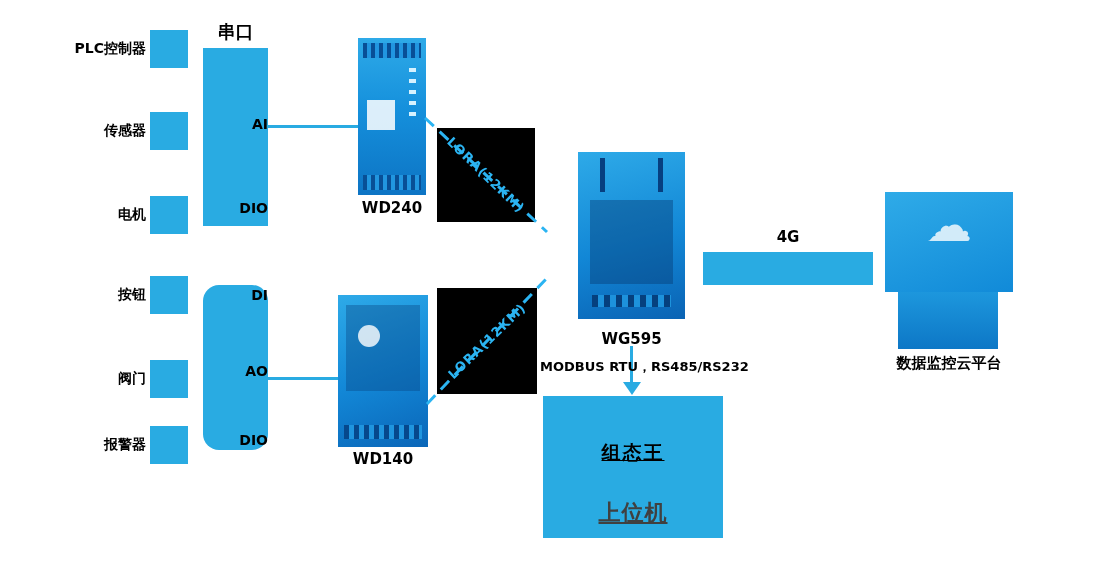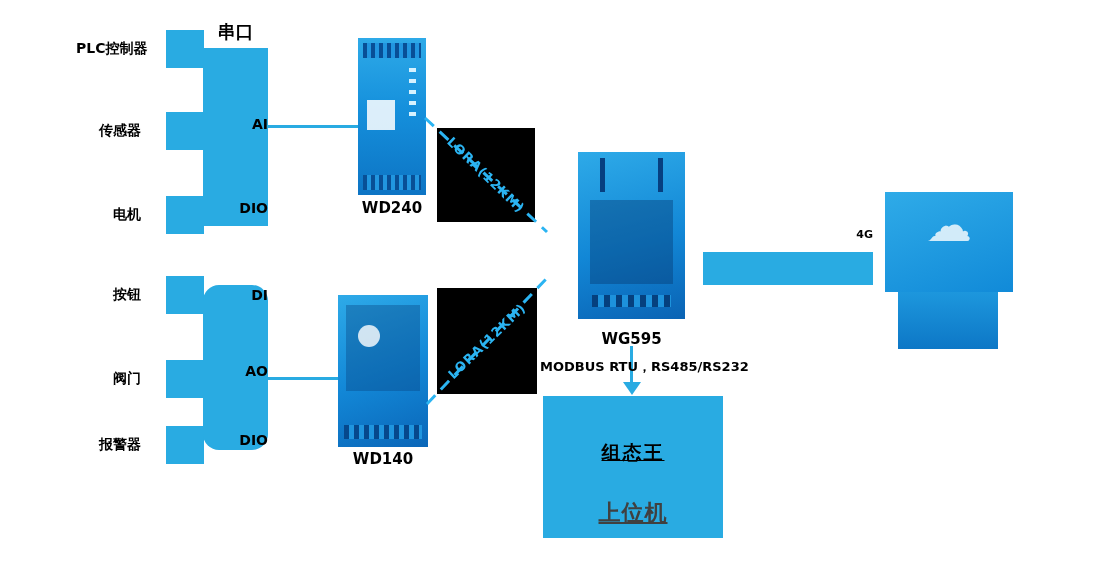--- a/index.html
+++ b/index.html
@@ -4,21 +4,21 @@
 <style>
   * { margin:0; padding:0; box-sizing:border-box; }
   html,body { background:#ffffff; }
   body { font-family:"DejaVu Sans","Liberation Sans",sans-serif; }
 
   .canvas { position:relative; width:1120px; height:574px; background:#ffffff; overflow:hidden; }
 
   
   .fd-row { position:absolute; left:60px; display:flex; align-items:center; height:38px; }
   .fd-label { width:90px; text-align:right; font-size:14px; font-weight:bold; color:#000;
-              padding-right:25px; white-space:nowrap;margin-left:16px; }
+              padding-right:4px; white-space:nowrap; }
   .fd-square { width:38px; height:38px; background:#29abe2; flex:none; }
 
   
   .serial-label { position:absolute; left:203px; top:20px; width:65px; text-align:center;
                   font-size:18px; font-weight:bold; color:#000; }
   .io-module { position:absolute; left:203px; width:65px; background:#29abe2; }
   .io-top    { top:48px;  height:178px; }
   .io-bottom { top:285px; height:165px;border-radius:16px; }
   .io-port { position:absolute; width:100%; text-align:right; font-size:14px; font-weight:bold; color:#000; }
   .io-top .port-mid    { top:68px; }
@@ -82,22 +82,22 @@
 
   
   .host-box { position:absolute; left:543px; top:396px; width:180px; height:142px; background:#29abe2; }
   .host-software { position:absolute; width:100%; top:44px; text-align:center; font-size:19px;
                    font-weight:bold; color:#000000; text-decoration:underline; letter-spacing:2px; }
   .host-machine  { position:absolute; width:100%; bottom:10px; text-align:center; font-size:22px;
                    font-weight:bold; color:#404040; text-decoration:underline; letter-spacing:1px; }
 
   
   .wan-bar  { position:absolute; left:703px; top:252px; width:170px; height:33px; background:#29abe2; }
-  .wan-top  { position:absolute; left:703px; top:228px; width:170px; text-align:right;
-              font-size:11px; font-weight:bold; color:#000; }
+  .wan-top  { position:absolute; left:703px; top:228px; width:170px; text-align:center;
+              font-size:15px; font-weight:bold; color:#000; }
   .wan-bot  { position:absolute; left:703px; top:293px; width:170px; text-align:center;
               font-size:14px; font-weight:bold; color:#000; }
 
   
   .cloud-screen { position:absolute; left:885px; top:192px; width:128px; height:100px;
                   background:linear-gradient(160deg,#2fabe8,#118ad8); }
   .cloud-glyph  { position:absolute; width:100%; top:4px; text-align:center; font-size:46px;
                   line-height:1.3; color:rgba(255,255,255,.8); }
   .cloud-base   { position:absolute; left:898px; top:292px; width:100px; height:57px;
                   background:linear-gradient(180deg,#1d97dd,#0d77c6); }
@@ -194,14 +194,15 @@
     <div class="host-machine">上位机</div>
   </div>
 
   <div class="wan-top">4G</div>
   <div class="wan-bar"></div>
 
   <div class="cloud-screen">
     <div class="cloud-glyph">☁</div>
   </div>
   <div class="cloud-base"></div>
+  <div class="cloud-label">数据监控云平台</div>
 
 </div>
 
 </body></html>

